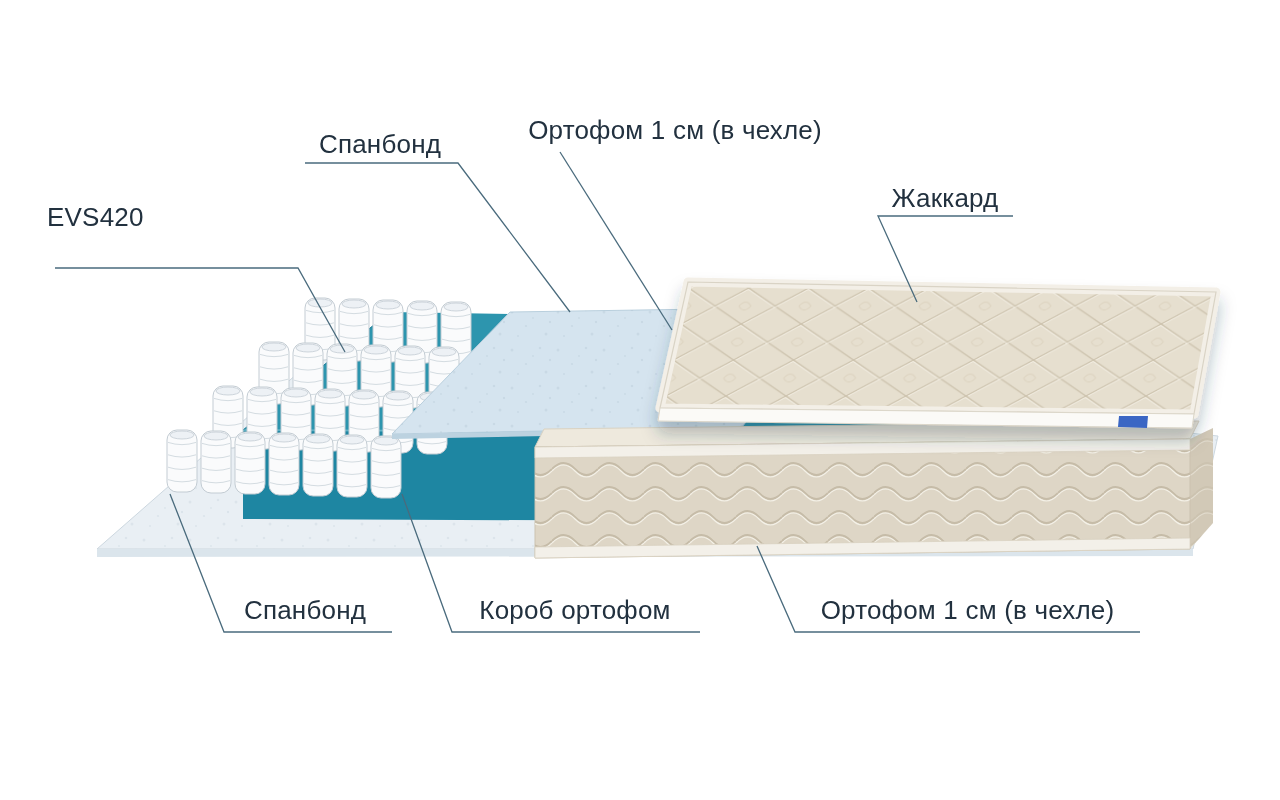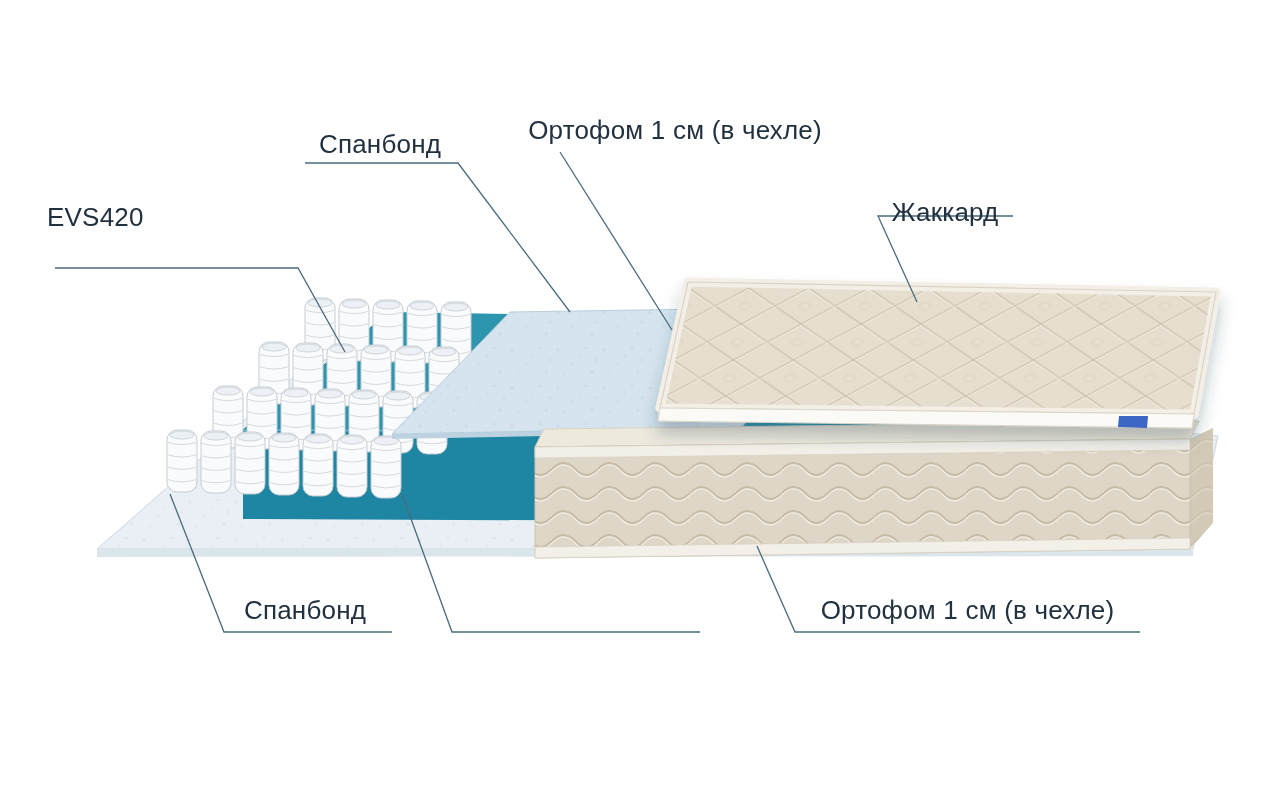--- a/index.html
+++ b/index.html
@@ -293,30 +293,33 @@
   </svg>
 
   <div class="label" style="left:300px;top:128px;width:160px">
     <span>Спанбонд</span>
   </div>
 
   <div class="label" style="left:515px;top:114px;width:320px">
     <span>Ортофом 1 см (в чехле)</span>
   </div>
 
-  <div class="label" style="left:870px;top:196px;width:150px">
+  <div class="label" style="left:870px;top:182px;width:150px">
     <span>Жаккард</span>
   </div>
 
   <div class="label left" style="left:47px;top:201px;width:280px">
     <span>EVS420</span><br>
   </div>
 
   <div class="label" style="left:215px;top:594px;width:180px">
     <span>Спанбонд</span>
   </div>
 
+  <div class="label" style="left:455px;top:594px;width:240px">
+    <span>Короб ортофом</span>
+  </div>
 
   <div class="label" style="left:795px;top:594px;width:345px">
     <span>Ортофом 1 см (в чехле)</span>
   </div>
 
 </div>
 
 </body></html>

